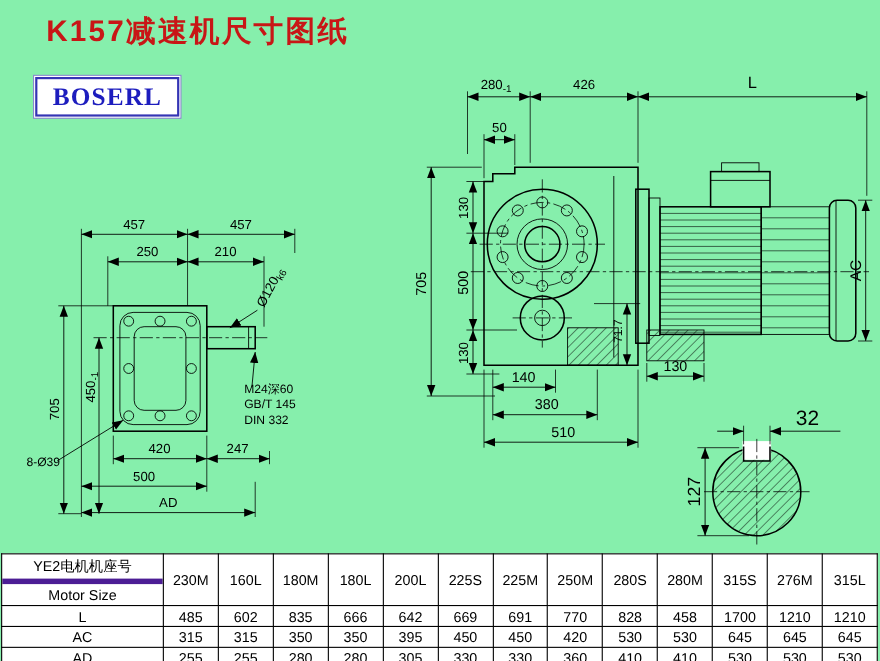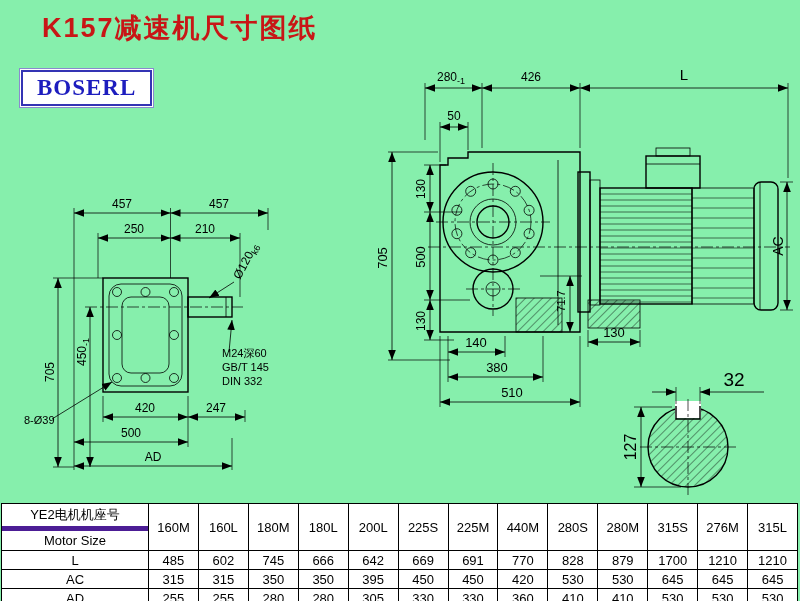--- a/index.html
+++ b/index.html
@@ -1,19 +1,19 @@
 <!DOCTYPE html>
 <html><head>
 <meta charset="utf-8">
 <style>
   *{box-sizing:border-box}
   body{margin:0;background:#888}
   .page{position:relative;width:800px;height:601px;background:#86efac;overflow:hidden}
   .title{position:absolute;left:42px;top:10px;font:bold 27px "Liberation Sans",sans-serif;color:#c81616;letter-spacing:2px}
-  .logo{position:absolute;left:21px;top:70px;padding:3px 14px;border:2px solid #3434b4;box-shadow:0 0 0 1px #fff,0 0 0 2px #8a8ace;color:#1d1dbe;font:bold 23px "Liberation Serif",serif;letter-spacing:1px;background:#fff}
+  .logo{position:absolute;left:32px;top:70px;padding:3px 14px;border:2px solid #3434b4;box-shadow:0 0 0 1px #fff,0 0 0 2px #8a8ace;color:#1d1dbe;font:bold 23px "Liberation Serif",serif;letter-spacing:1px;background:#fff}
   svg.draw{position:absolute;left:0;top:0}
   svg text{font-family:"Liberation Sans",sans-serif;font-size:12px;fill:#000}
   .f9{font-size:9px}.f11{font-size:11px}.f13{font-size:13px}.f14{font-size:14px}.f15{font-size:15px}.f16{font-size:16px}.f19{font-size:19px}
   .o{stroke:#000;stroke-width:1.4;fill:none}
   .t{stroke:#000;stroke-width:0.8;fill:none}
   .h{stroke:#000;stroke-width:0.55;fill:none}
   .c{stroke:#000;stroke-width:0.7;fill:none;stroke-dasharray:12 3 3 3}
   .ex{stroke:#000;stroke-width:0.7}
   .dm{stroke:#000;stroke-width:0.8;fill:none}
   table.size{position:absolute;left:1px;top:503px;width:797px;border-collapse:collapse;table-layout:fixed;background:#fff;font-family:"Liberation Sans",sans-serif}
@@ -221,46 +221,46 @@
     </g>
   </svg>
 
   <table class="size">
     <tbody>
         <tr>
           <td class="fc hc">
             <div>YE2电机机座号</div>
             <div>Motor Size</div>
           </td>
-          <td>160M</td>
+          <td>230M</td>
           <td>160L</td>
           <td>180M</td>
           <td>180L</td>
           <td>200L</td>
           <td>225S</td>
           <td>225M</td>
-          <td>440M</td>
+          <td>250M</td>
           <td>280S</td>
           <td>280M</td>
           <td>315S</td>
           <td>276M</td>
           <td>315L</td>
         </tr>
         <tr>
           <td class="fc">L</td>
           <td>485</td>
           <td>602</td>
-          <td>745</td>
+          <td>835</td>
           <td>666</td>
           <td>642</td>
           <td>669</td>
           <td>691</td>
           <td>770</td>
           <td>828</td>
-          <td>879</td>
+          <td>458</td>
           <td>1700</td>
           <td>1210</td>
           <td>1210</td>
         </tr>
         <tr>
           <td class="fc">AC</td>
           <td>315</td>
           <td>315</td>
           <td>350</td>
           <td>350</td>

